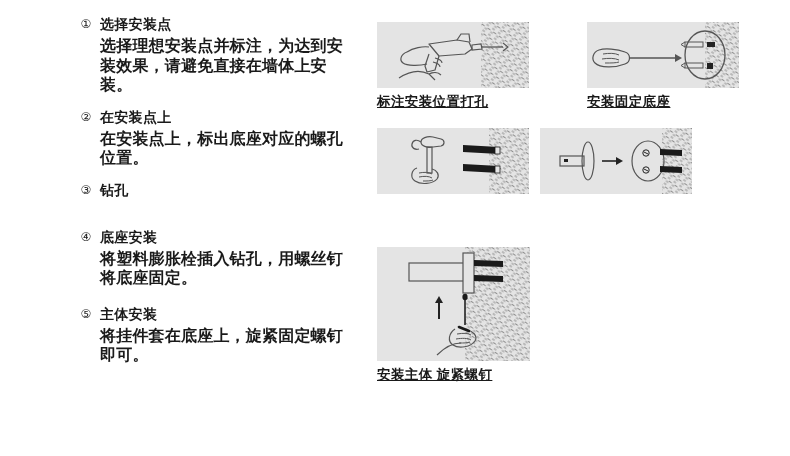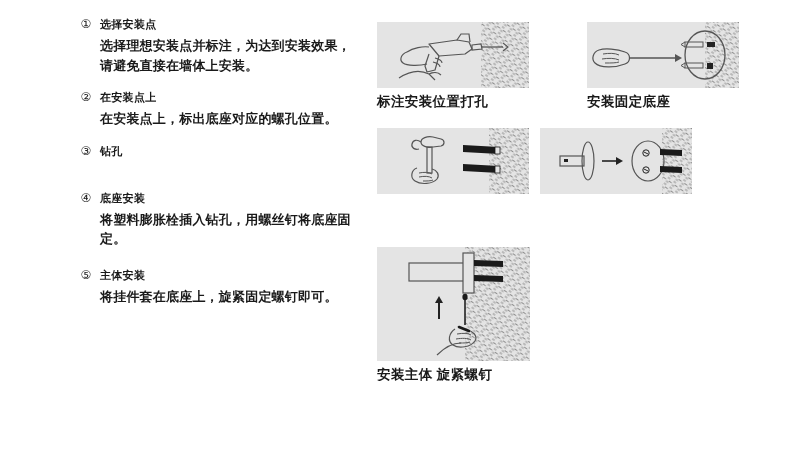--- a/index.html
+++ b/index.html
@@ -33,44 +33,45 @@
     top: 1px;
     width: 16px;
     height: 16px;
     line-height: 15px;
     text-align: center;
     font-size: 12px;
     color: #1a1a1a;
   }
   .step-heading {
     margin-left: 22px;
-    font-size: 11px;
+    font-size: 14px;
     font-weight: bold;
     line-height: 17px;
     letter-spacing: 0.3px;
   }
   .step-body {
     margin-left: 22px;
     margin-top: 3px;
-    font-size: 13px;
+    font-size: 16px;
     font-weight: bold;
     line-height: 19.5px;
     letter-spacing: 0.2px;
     width: 252px;
   }
 
   
   #figures-area {
     position: absolute;
     left: 377px;
     top: 22px;
     width: 330px;
   }
   .figure-block {
     position: absolute;
+    text-decoration: underline;
   }
   .figure-panel {
     background: #e4e4e4;
     position: relative;
     overflow: hidden;
   }
   .figure-caption {
     font-size: 13.5px;
     font-weight: bold;
     letter-spacing: 0.4px;

